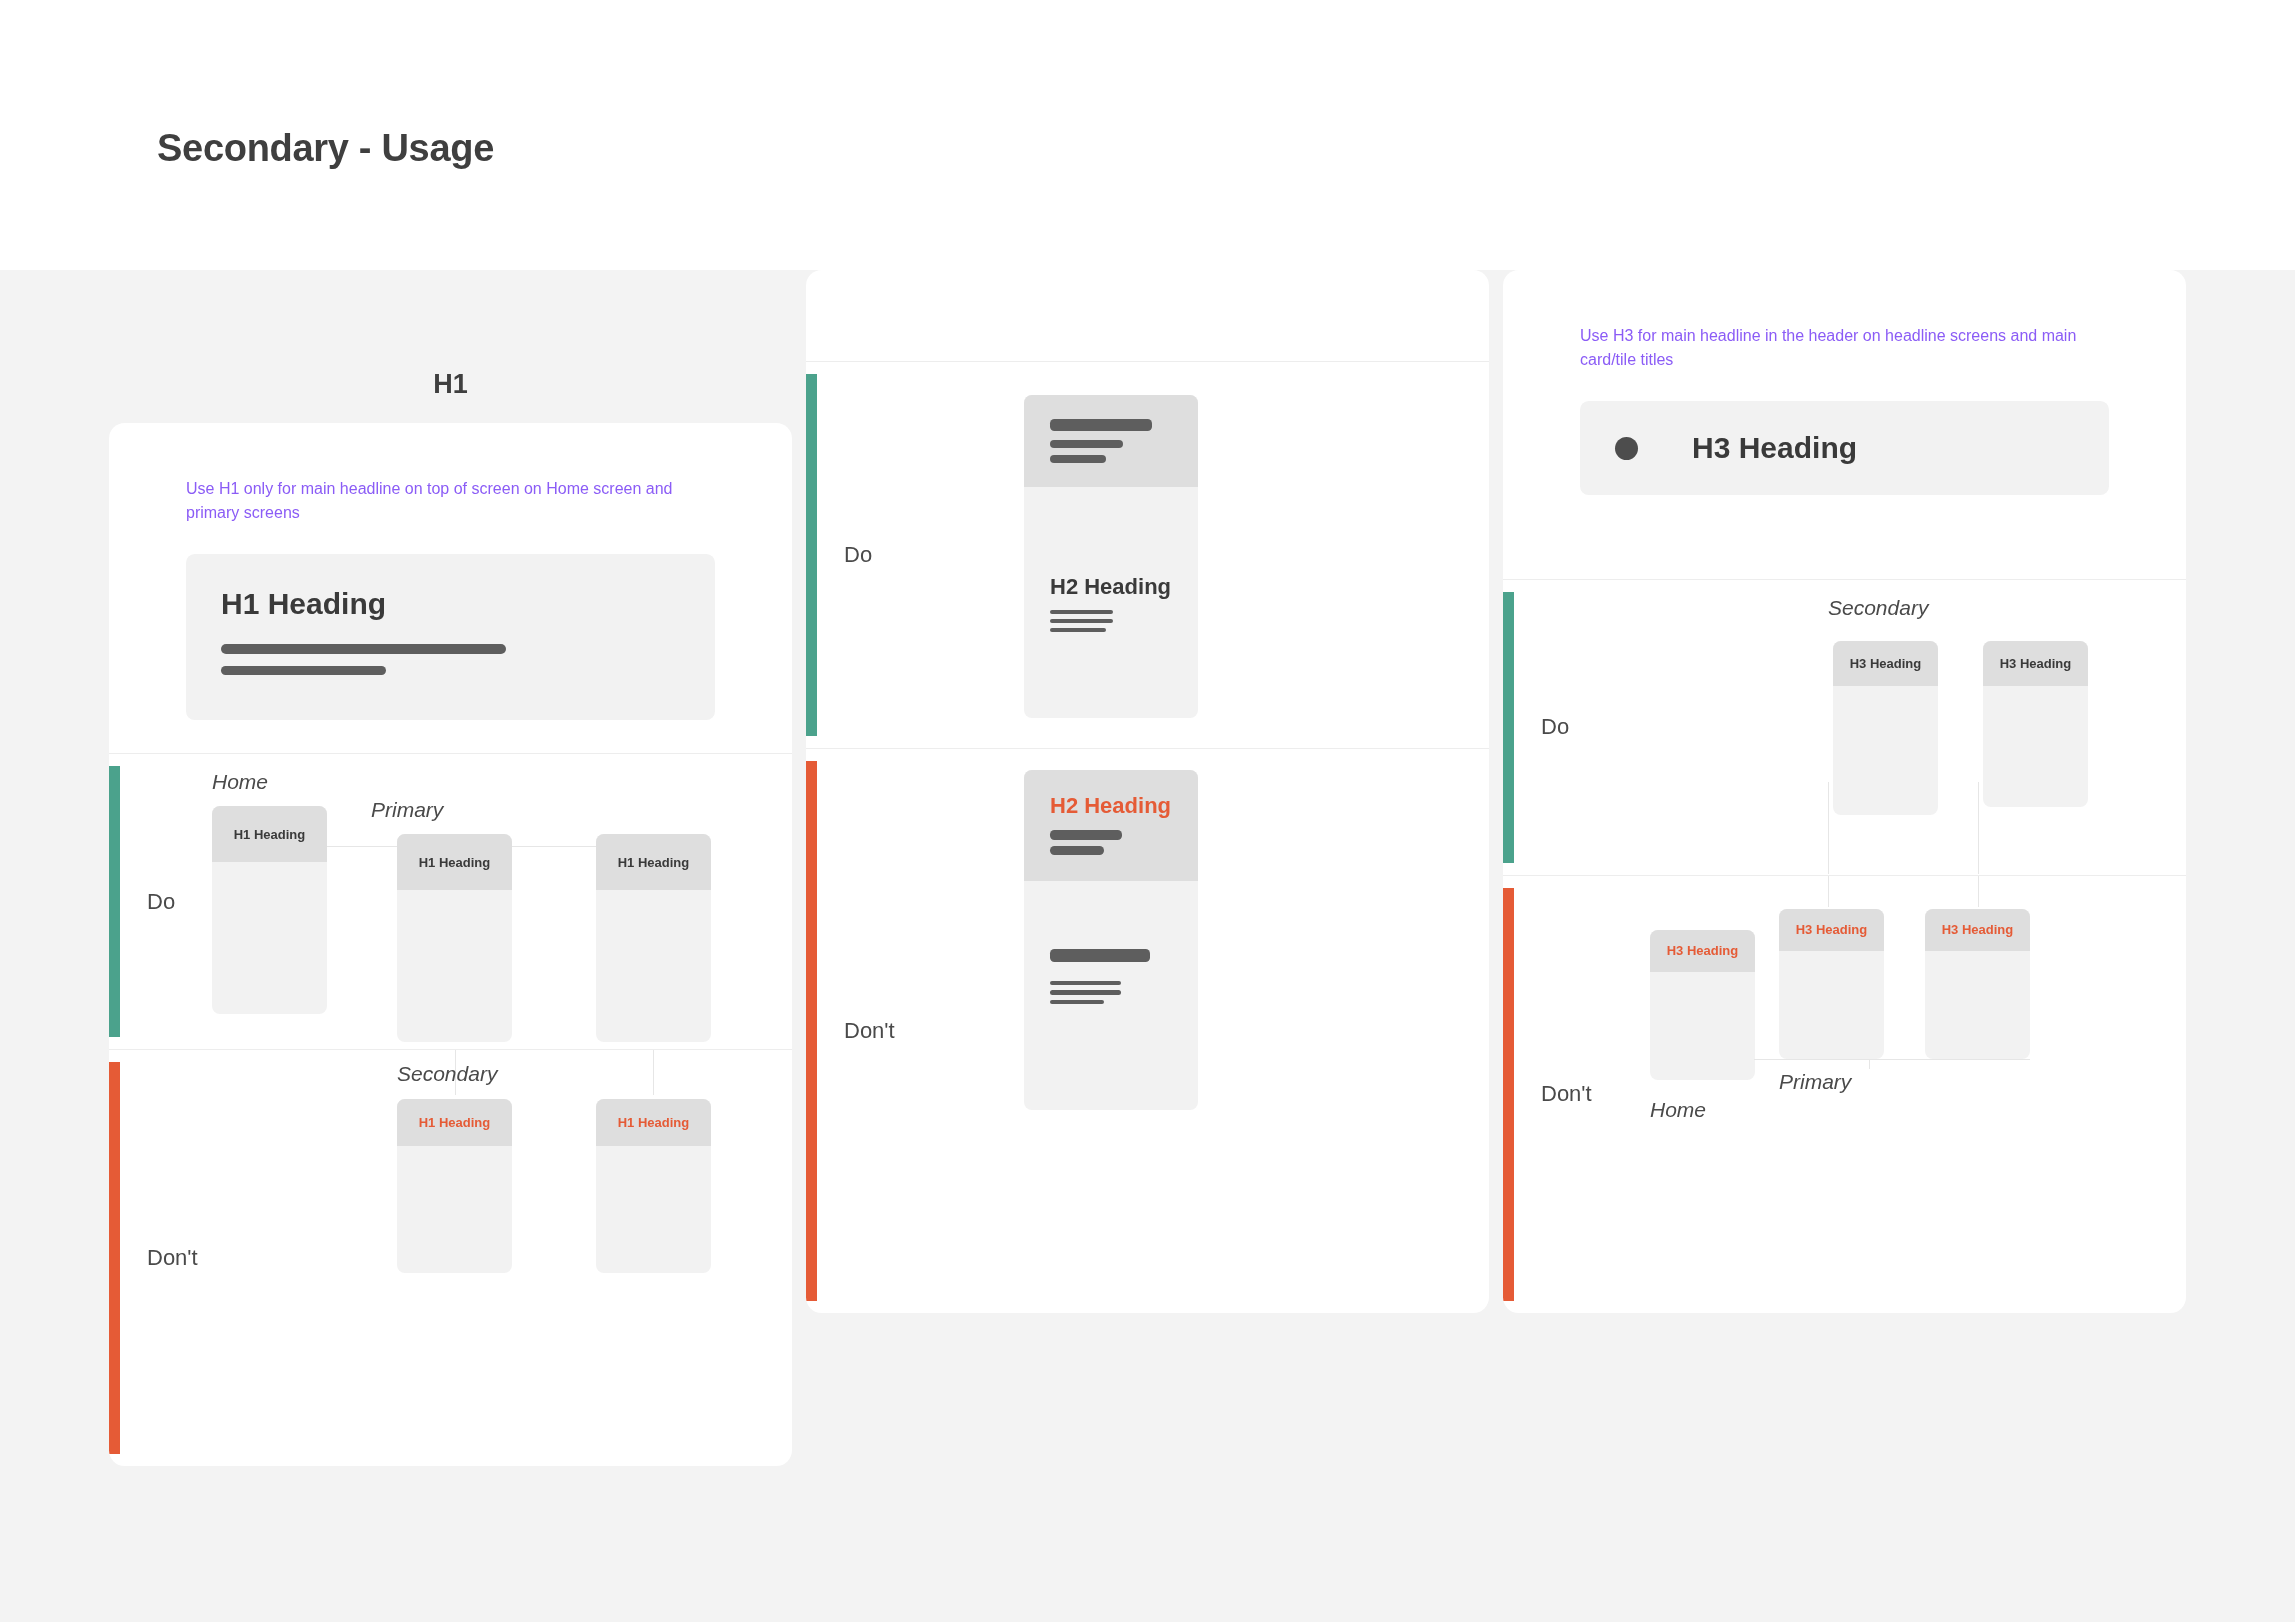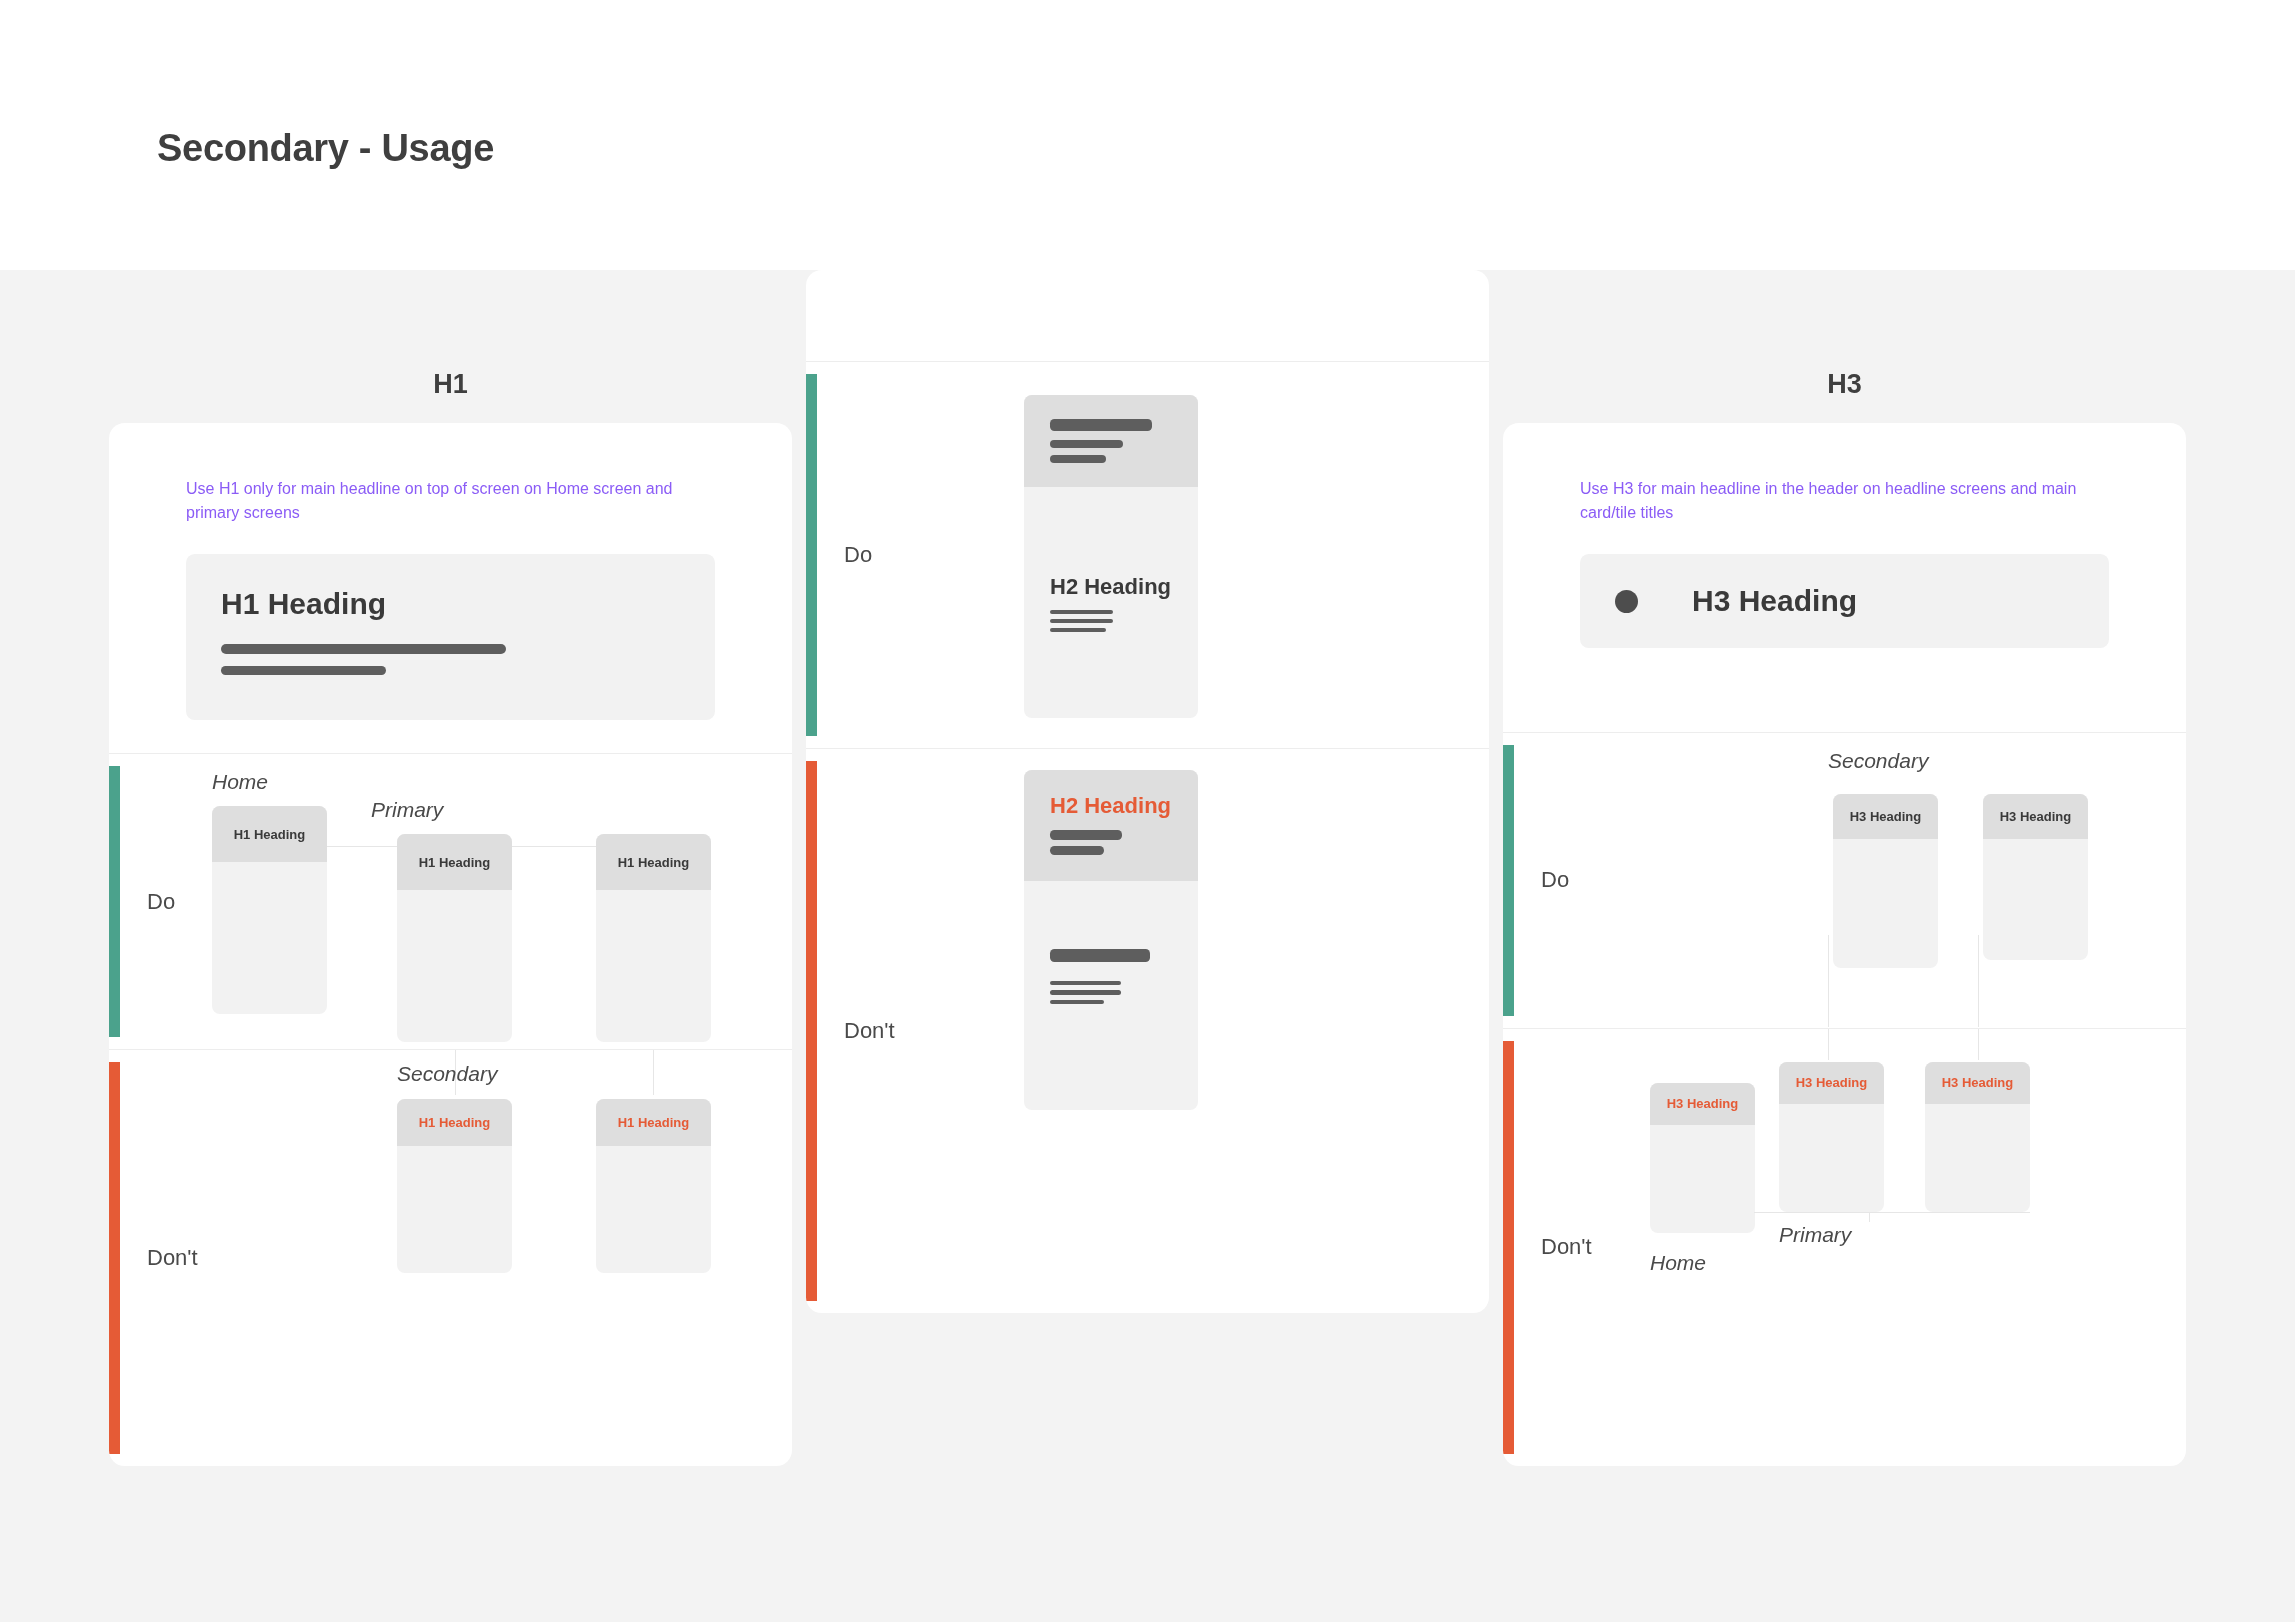--- a/index.html
+++ b/index.html
@@ -304,21 +304,20 @@
                 <div class="mline" style="height:4.4px;width:44%;margin-top:5.2px;"></div>
               </div>
             </div>
           </div>
         </div>
 
       </div>
     </div>
 
     <div class="column">
-      <div class="col-title">H3</div>
       <div class="card">
 
         <div class="card-desc">Use H3 for main headline in the header on headline screens and main card/tile titles</div>
 
         <div class="sample-wrap">
           <div class="sample-h3">
             <span class="dot-icon"></span>
             <span class="sample-h3-title">H3 Heading</span>
           </div>
         </div>

